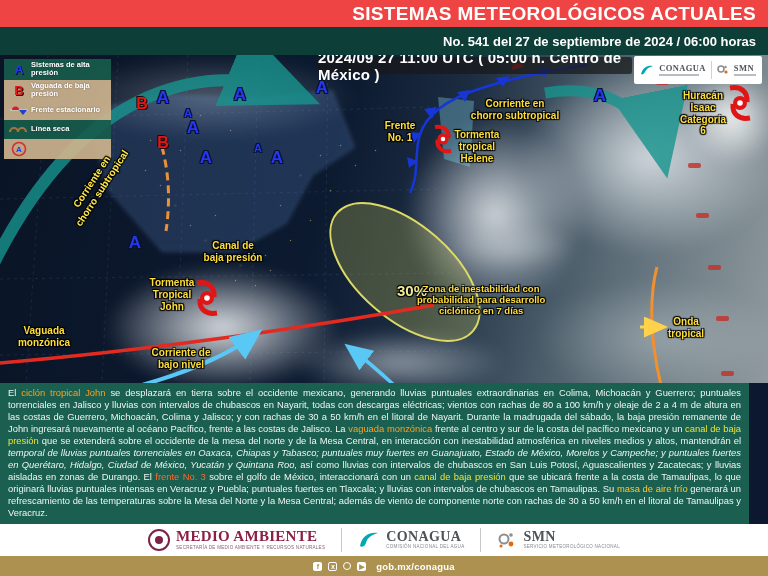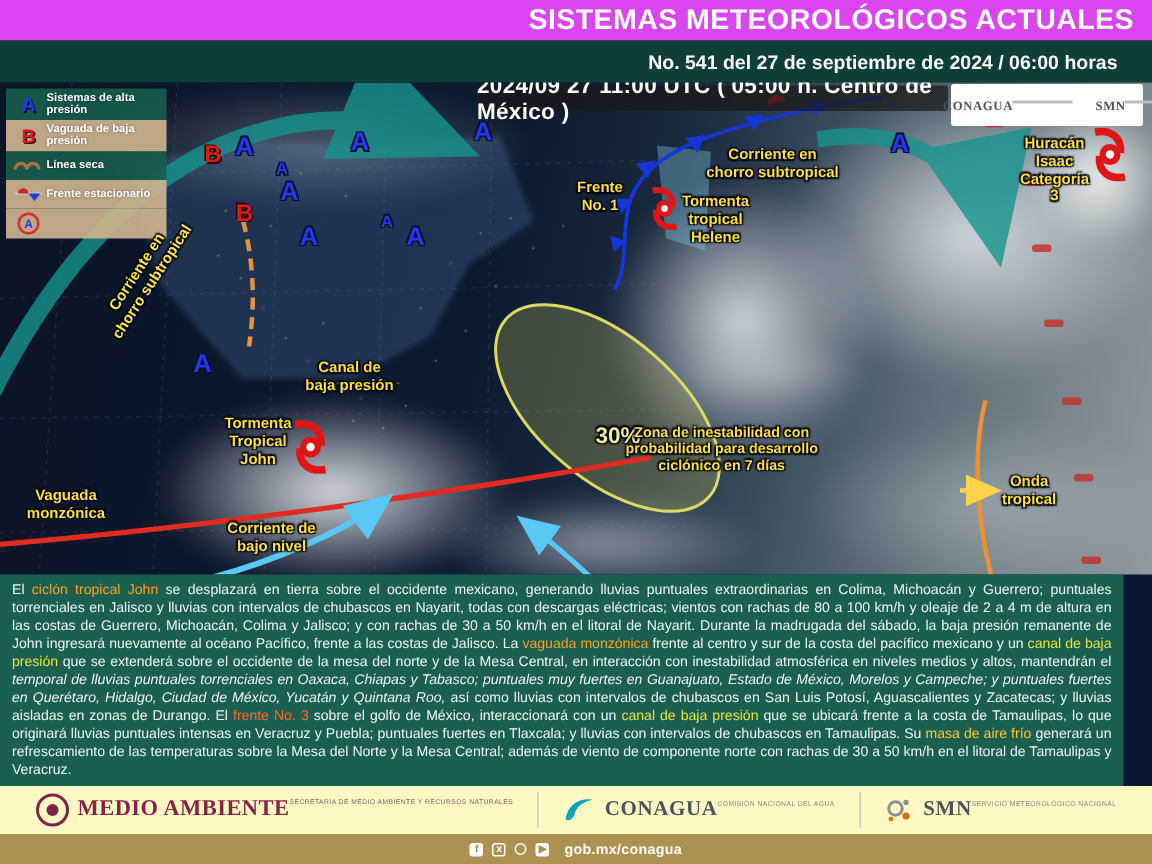--- a/index.html
+++ b/index.html
@@ -1,24 +1,24 @@
 <!DOCTYPE html>
 <html><head>
 <meta charset="utf-8">
 <style>
   * { margin:0; padding:0; box-sizing:border-box; }
   body { font-family:"Liberation Sans", sans-serif; background:#222; }
   .stage { position:relative; width:768px; height:576px; overflow:hidden; background:#0b1830; }
 
   
-  .hdr { position:absolute; left:0; top:0; width:768px; height:27px; background:#d946ef;
+  .hdr { position:absolute; left:0; top:0; width:768px; height:27px; background:#ef4444;
          display:flex; align-items:center; justify-content:flex-end; padding-right:12px; }
   .hdr-title { color:#fff; font-weight:bold; font-size:19px; letter-spacing:.3px; }
   .subhdr { position:absolute; left:0; top:27px; width:768px; height:28px; background:#0d3e37;
-            display:flex; align-items:center; justify-content:flex-end; padding-right:23px; }
+            display:flex; align-items:center; justify-content:flex-end; padding-right:12px; }
   .subhdr-title { color:#fff; font-weight:bold; font-size:13px; }
 
   
   .map { position:absolute; left:0; top:55px; width:768px; height:328px; overflow:hidden;
          background:linear-gradient(103deg,#0a1426 0%,#0c1a30 42%,#1b2b40 56%,#3a4c5c 67%,#5a6b76 78%,#79868d 90%,#909a9f 100%); }
   .cloud { position:absolute; border-radius:50%; filter:blur(7px); pointer-events:none; }
   .lights { position:absolute; left:0; top:0; width:1px; height:1px; background:transparent; border-radius:50%;
     box-shadow:145px 115px 1px #ffd985,160px 130px 1px #ffd985,175px 150px 2px #ffcf6e,190px 170px 1px #ffd985,
       205px 185px 2px #ffcf6e,225px 200px 1px #ffd985,240px 210px 2px #ffcf6e,215px 160px 1px #ffd985,
       250px 190px 1px #ffd985,265px 200px 1px #ffd985,280px 150px 1px #ffd985,300px 120px 2px #ffcf6e,
@@ -64,24 +64,24 @@
   
   .forecast { position:absolute; left:0; top:383px; width:749px; height:141px; background:#1a5f50;
               color:#eef6f1; font-size:9.4px; line-height:11.95px; padding:4px 8px 0 8px; text-align:justify; }
   .hl-orange { color:#ffa01e; }
   .hl-yellow { color:#e8e33a; }
   .hl-red { color:#ff6a2a; }
   .hl-amber { color:#ffc832; }
   .ital { font-style:italic; }
 
   
-  .footer { position:absolute; left:0; top:524px; width:768px; height:32px; background:#fef9c3;
+  .footer { position:absolute; left:0; top:524px; width:768px; height:32px; background:#ffffff;
             display:flex; align-items:center; justify-content:center; gap:16px; }
   .fl-group { display:flex; align-items:center; gap:6px; }
-  .fl-stack { display:flex; flex-direction:row; line-height:1.05;justify-content:space-between; }
+  .fl-stack { display:flex; flex-direction:column; line-height:1.05;justify-content:space-between; }
   .fl-title-ma { font-family:"Liberation Serif",serif; font-weight:bold; font-size:15px; color:#8c2044; letter-spacing:.3px; }
   .fl-title { font-family:"Liberation Serif",serif; font-weight:bold; font-size:14px; color:#4d5357; letter-spacing:.4px; }
   .fl-sub { font-size:4.5px; color:#8a6070; letter-spacing:.3px; margin-top:1px; }
   .fl-sub.gray { color:#83888c; }
   .f-div { width:1px; height:24px; background:#c9c9c9; }
   .seal { width:22px; height:22px; border-radius:50%; border:2px solid #7d2248; position:relative; }
   .seal::after { content:""; position:absolute; left:5px; top:5px; width:8px; height:8px; border-radius:50%; background:#7d2248; }
 
   .goldbar { position:absolute; left:0; top:556px; width:768px; height:20px; background:#ac9150;
              display:flex; align-items:center; justify-content:center; gap:6px; color:#fff; }
@@ -219,37 +219,37 @@
             <span class="lg-A">A</span>
           </span>
           <span class="lg-lab">Sistemas de alta presión</span>
         </div>
         <div class="lg-row even">
           <span class="lg-sym">
             <span class="lg-B">B</span>
           </span>
           <span class="lg-lab">Vaguada de baja presión</span>
         </div>
-        <div class="lg-row odd">
-          <span class="lg-sym">
-            <svg width="20" height="10">
-              <path d="M1,8 A4,4 0 0 1 9,8 A4,4 0 0 1 17,8" stroke="#a5743c" stroke-width="2.2" fill="none"></path>
-            </svg>
-          </span>
-          <span class="lg-lab">Línea seca</span>
-        </div>
         <div class="lg-row even">
           <span class="lg-sym">
             <svg width="20" height="10">
               <path d="M1,5 H19" stroke="#c8c8c8" stroke-width="1.5"></path>
               <path d="M3,5 a3.5,3.5 0 0 1 7,0" fill="#d42020"></path>
               <polygon points="10,5 14,10 18,5" fill="#1a3fd4"></polygon>
             </svg>
           </span>
           <span class="lg-lab">Frente estacionario</span>
+        </div>
+        <div class="lg-row odd">
+          <span class="lg-sym">
+            <svg width="20" height="10">
+              <path d="M1,8 A4,4 0 0 1 9,8 A4,4 0 0 1 17,8" stroke="#a5743c" stroke-width="2.2" fill="none"></path>
+            </svg>
+          </span>
+          <span class="lg-lab">Línea seca</span>
         </div>
         <div class="lg-row even">
           <span class="lg-sym">
             <svg width="16" height="16">
               <circle cx="8" cy="8" r="6.5" fill="none" stroke="#d23030" stroke-width="1.6"></circle>
               <text x="8" y="11" text-anchor="middle" font-size="8" font-weight="bold" fill="#2438f0">A</text>
             </svg>
           </span>
         </div>
       </div>
@@ -272,21 +272,21 @@
     <div class="maplabel" style="left:515px;top:55px">Corriente en
 chorro subtropical</div>
     <div class="maplabel" style="left:400px;top:77px">Frente
 No. 1</div>
     <div class="maplabel" style="left:477px;top:92px">Tormenta
 tropical
 Helene</div>
     <div class="maplabel" style="left:703px;top:59px">Huracán
 Isaac
 Categoría
-3</div>
+6</div>
     <div class="maplabel" style="left:233px;top:197px">Canal de
 baja presión</div>
     <div class="maplabel" style="left:172px;top:240px">Tormenta
 Tropical
 John</div>
     <div class="maplabel pct" style="left:412px;top:220px">30%</div>
     <div class="maplabel left" style="left:417px;top:245px;font-size:9.5px">Zona de inestabilidad con
 probabilidad para desarrollo
 ciclónico en 7 días</div>
     <div class="maplabel" style="left:44px;top:282px">Vaguada

